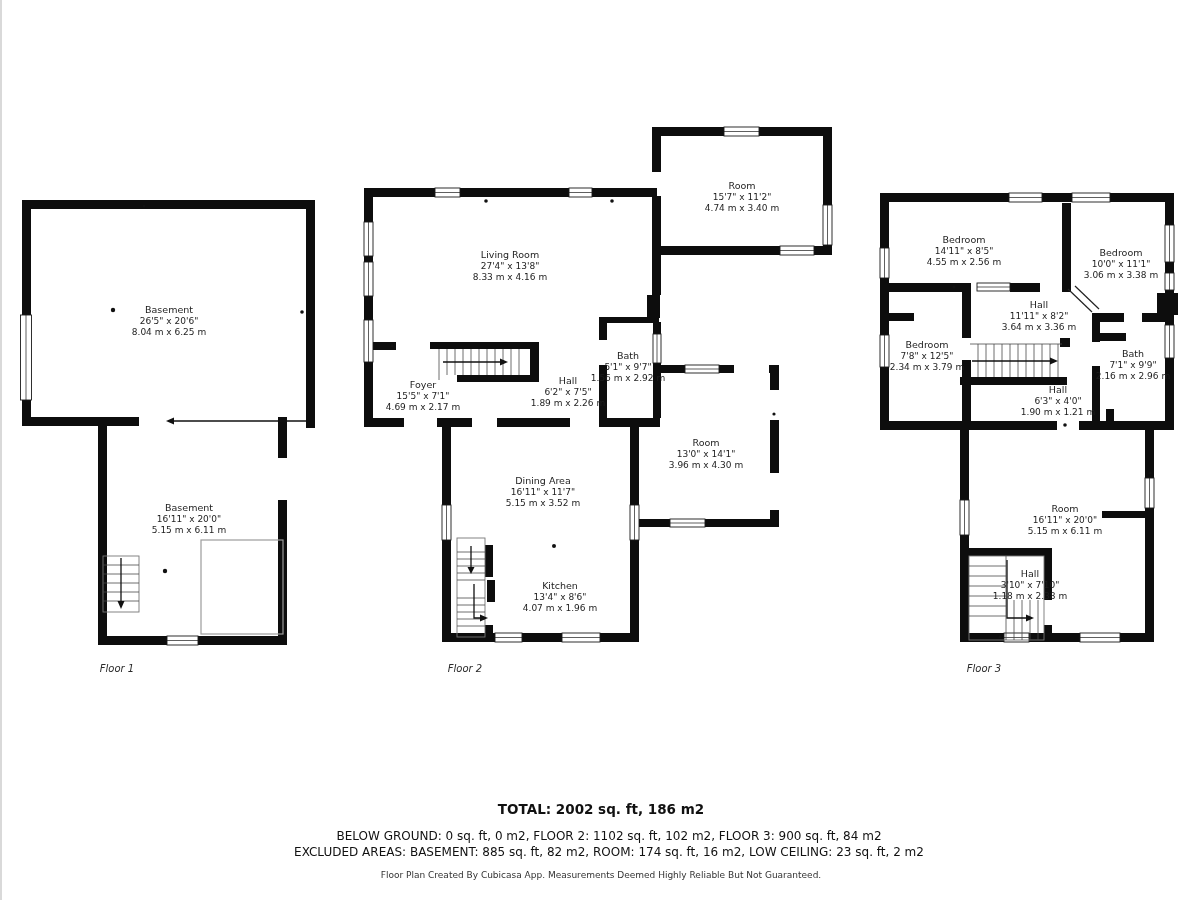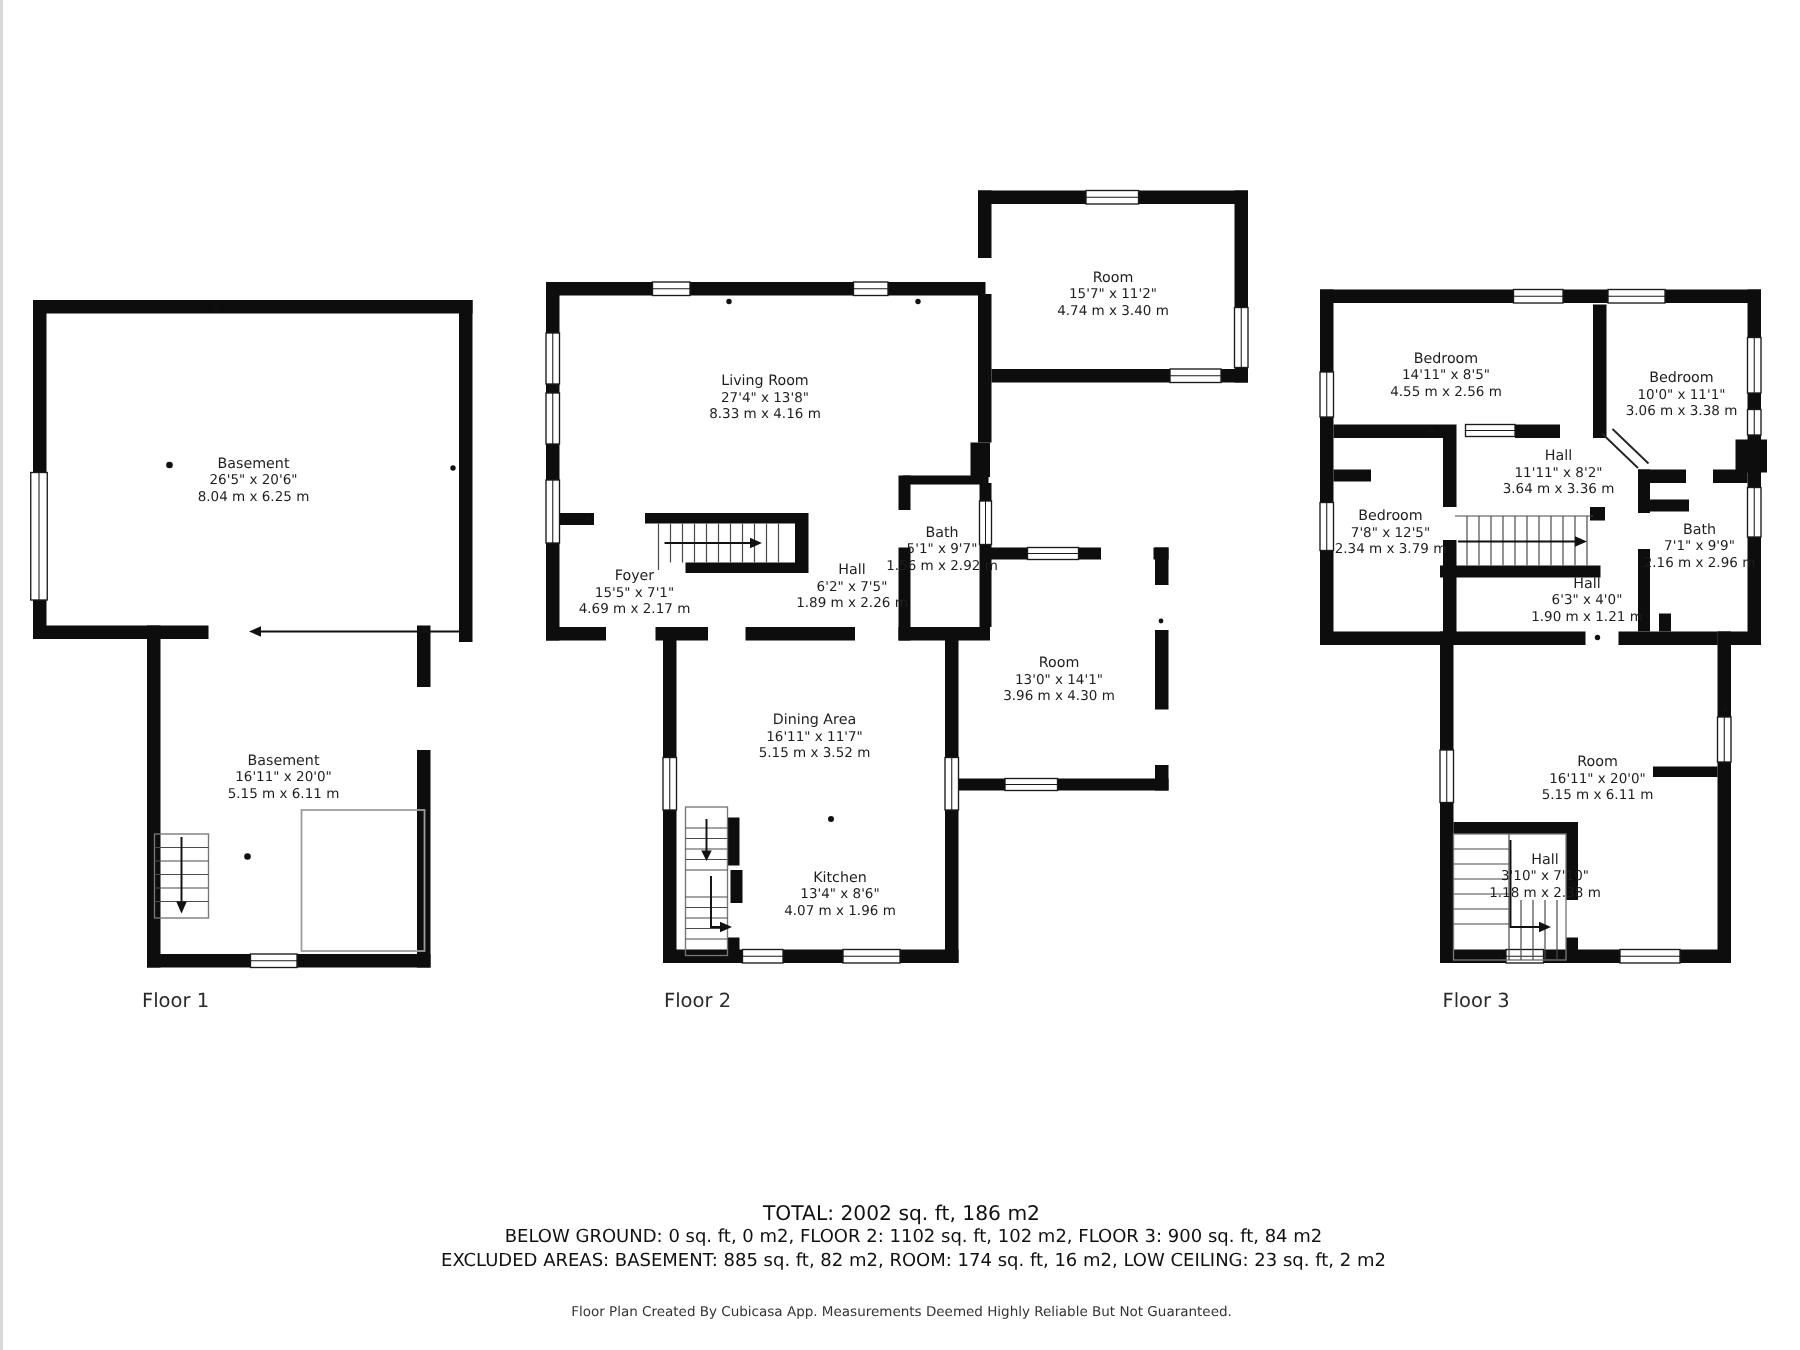--- a/index.html
+++ b/index.html
@@ -11,23 +11,23 @@
   .wl{stroke:#1a1a1a;stroke-width:0.7;}
   .st{stroke:#4a4a4a;stroke-width:0.8;fill:none;}
   .thin{fill:none;stroke:#9c9c9c;stroke-width:1.2;}
   .arr{stroke:#111;stroke-width:1.3;fill:none;}
   .ah{fill:#111;}
   .dot{fill:#111;}
   .room-label{position:absolute;transform:translate(-50%,-50%);text-align:center;
               color:#1d1d1d;line-height:11.5px;white-space:nowrap;z-index:5;}
   .rn{font-size:9.5px;}
   .rd{font-size:9px;}
-  .floor-tag{position:absolute;transform:translate(-50%,-50%);font-size:13px;color:#2a2a2a;z-index:5;}
+  .floor-tag{position:absolute;transform:translate(-50%,-50%);font-size:10px;color:#2a2a2a;z-index:5;font-style:italic;}
   .summary{position:absolute;left:0;right:0;top:801px;text-align:center;color:#111;z-index:5;}
-  .total{font-size:13.5px;font-weight:normal;margin-bottom:0;}
+  .total{font-size:13.5px;font-weight:bold;margin-bottom:12px;}
   .sline{font-size:12px;line-height:15.5px;padding-left:16px;}
   .footer{position:absolute;left:0;right:0;top:870px;text-align:center;font-size:9px;color:#333;z-index:5;}
 </style>
 </head>
 <body>
 
 <div id="canvas">
 
 <svg width="1200" height="900" viewBox="0 0 1200 900">
 

